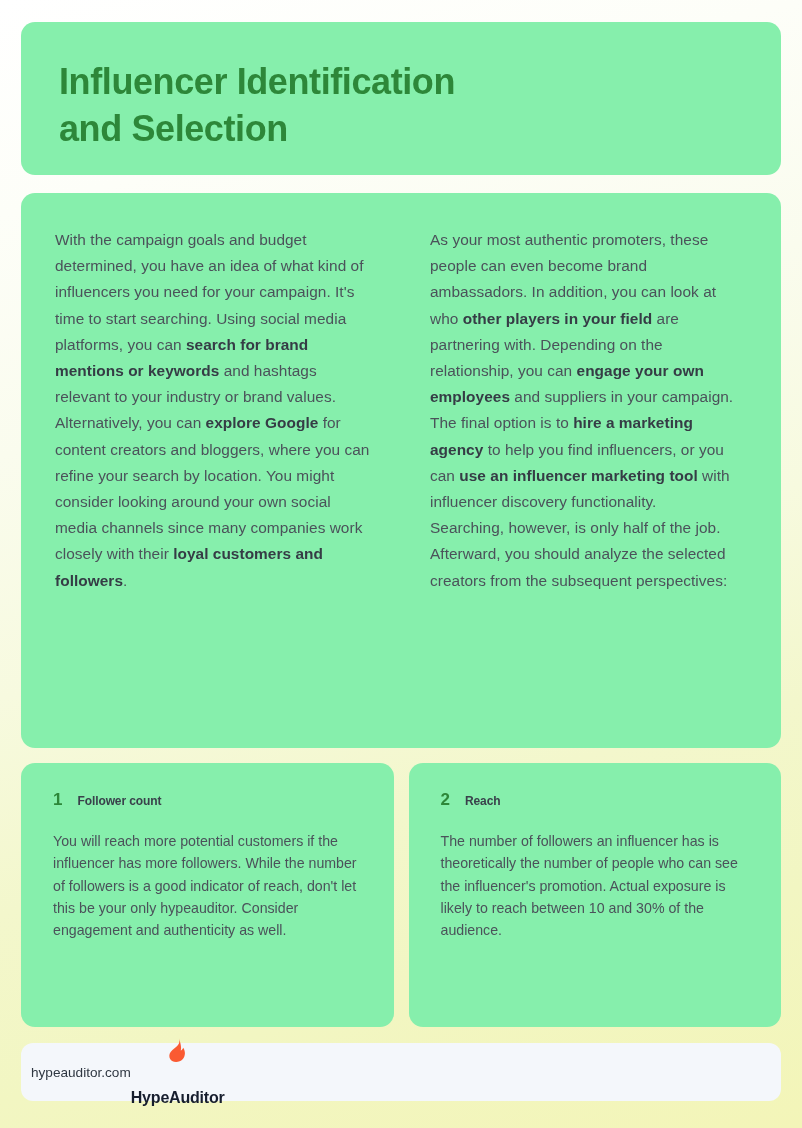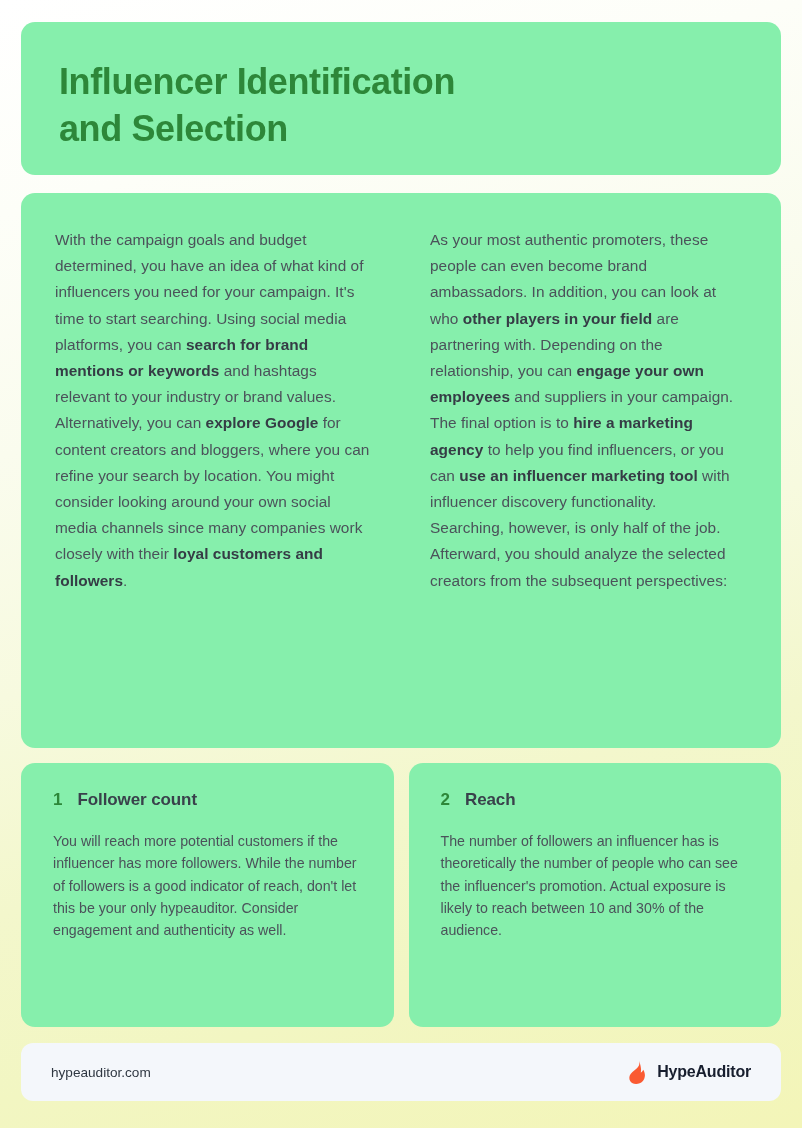--- a/index.html
+++ b/index.html
@@ -92,50 +92,51 @@
     gap:15px;
     margin-bottom:20px;
   }
   .num-index {
     color:#2d8739;
     font-size:17px;
     font-weight:bold;
   }
   .num-title {
     color:#39414b;
-    font-size:17px;
+    font-size:12px;
     font-weight:bold;
     letter-spacing:-0.1px;
   }
   .num-body {
     color:#4b525a;
     font-size:14.2px;
     line-height:22.3px;
   }
 
   
   .footer-card {
     margin-top:16px;
     height:58px;
     background:#f4f7fb;
     border-radius:12px;
     display:flex;
     align-items:center;
-    justify-content:space-between;
-    padding:0 30px;
+    justify-content:flex-start;
+    padding:0 10px;
     flex:none;
   }
   .footer-url {
     color:#2f3742;
     font-size:13.6px;
   }
   .brand {
     display:flex;
     align-items:center;
-    gap:10px;
+    gap:27px;
+    flex-direction:column;
   }
   .brand-name {
     color:#171e2e;
     font-size:16px;
     font-weight:bold;
     letter-spacing:-0.2px;
   }
   .flame { width:19px; height:24px; display:block; }
 </style>
 </head>

